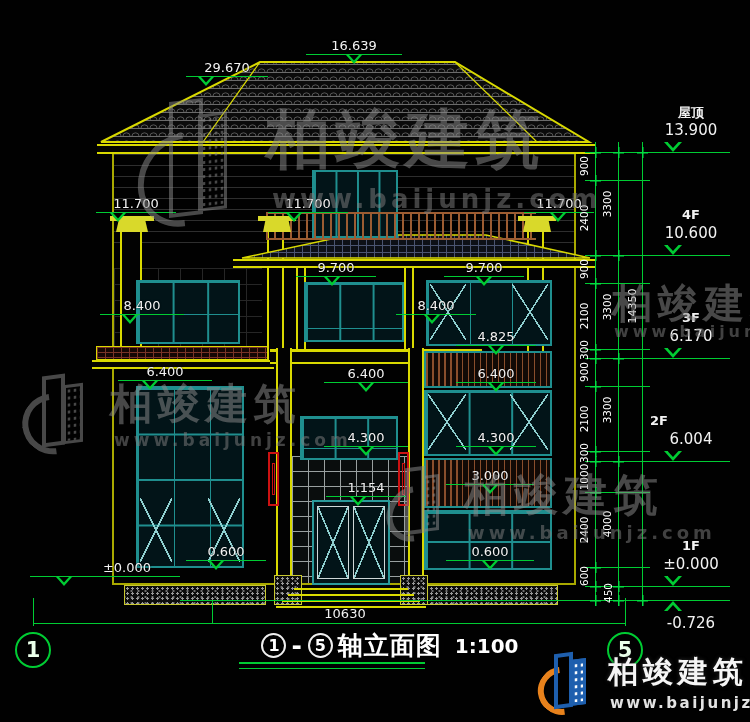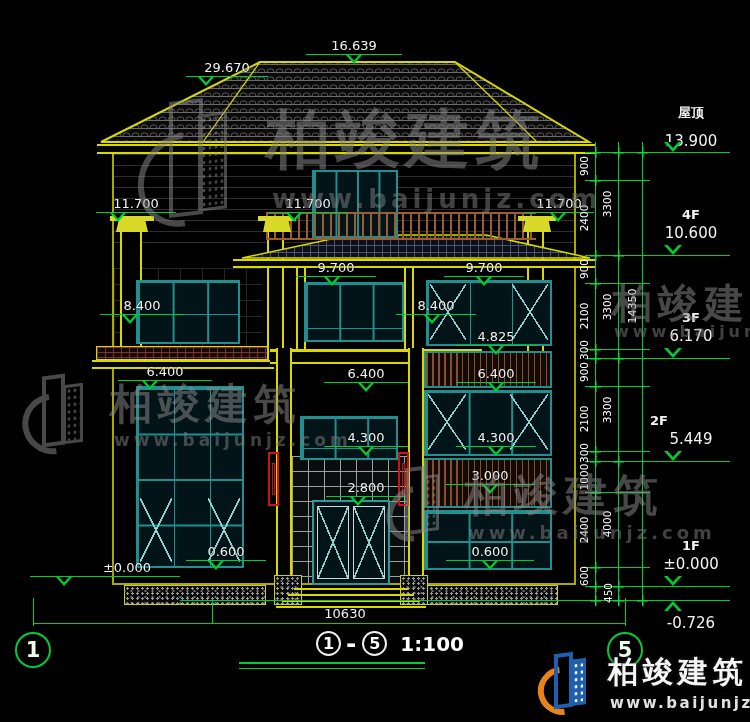--- a/index.html
+++ b/index.html
@@ -250,21 +250,21 @@
     <div class="l">4.300</div>
     <div class="ln"></div>
       <div class="t"></div>
   </div>
   <div class="mk" style="left:446px;top:468px;width:88px">
     <div class="l">3.000</div>
     <div class="ln"></div>
       <div class="t"></div>
   </div>
   <div class="mk" style="left:326px;top:480px;width:80px">
-    <div class="l">2.800</div>
+    <div class="l">1.154</div>
     <div class="ln"></div>
       <div class="t" style="margin-left:24px"></div>
   </div>
   <div class="mk" style="left:186px;top:544px;width:80px">
     <div class="l">0.600</div>
     <div class="ln"></div>
       <div class="t" style="margin-left:22px"></div>
   </div>
   <div class="mk" style="left:446px;top:544px;width:88px">
     <div class="l">0.600</div>
@@ -336,30 +336,30 @@
   </div>
   <div>
     <span class="vdim" style="left:607px;top:204px">3300</span>
     <span class="vdim" style="left:607px;top:307px">3300</span>
     <span class="vdim" style="left:607px;top:410px">3300</span>
     <span class="vdim" style="left:607px;top:524px">4000</span>
   </div>
   <span class="vdim" style="left:632px;top:306px;font-size:11px">14350</span>
 
   <div class="lvname" style="left:652px;top:104px">屋顶</div>
-  <div class="lvelev" style="left:652px;top:132px">13.900</div>
+  <div class="lvelev" style="left:652px;top:121px">13.900</div>
   <div class="lvtri" style="left:664px;top:142px"></div>
   <div class="lvname" style="left:652px;top:207px">4F</div>
   <div class="lvelev" style="left:652px;top:224px">10.600</div>
   <div class="lvtri" style="left:664px;top:245px"></div>
   <div class="lvname" style="left:652px;top:310px">3F</div>
   <div class="lvelev" style="left:652px;top:327px">6.170</div>
   <div class="lvtri" style="left:664px;top:348px"></div>
   <div class="lvname" style="left:620px;top:413px">2F</div>
-  <div class="lvelev" style="left:652px;top:430px">5.449</div>
+  <div class="lvelev" style="left:652px;top:430px">6.004</div>
   <div class="lvtri" style="left:664px;top:451px"></div>
   <div class="lvname" style="left:652px;top:538px">1F</div>
   <div class="lvelev" style="left:652px;top:555px">±0.000</div>
   <div class="lvtri" style="left:664px;top:576px"></div>
   <div class="lvtri flip" style="left:664px;top:601px"></div>
   <div class="lvelev" style="left:652px;top:614px">-0.726</div>
 
   <div class="gver" style="left:33px;top:598px;height:28px"></div>
   <div class="gver" style="left:625px;top:598px;height:28px"></div>
   <div class="gver" style="left:212px;top:600px;height:24px"></div>
@@ -369,20 +369,21 @@
     <span>1</span>
   </div>
   <div class="axis" style="left:607px;top:632px">
     <span>5</span>
   </div>
 
   <div id="title">
     <span class="circ">1</span>
     <span class="tt">-</span>
     <span class="circ">5</span>
+    <span class="tt">轴立面图</span>
     <span class="sc">1:100</span>
   </div>
   <div id="tul"></div>
 
   <div class="wm" style="left:140px;top:88px;width:610px;height:160px">
     <span class="glyph" style="left:0;top:6px;width:112px;height:138px;color:#8a8a8a">
       <i class="g-arc"></i>
         <i class="g-b1"></i>
         <i class="g-b2"></i>
     </span>

